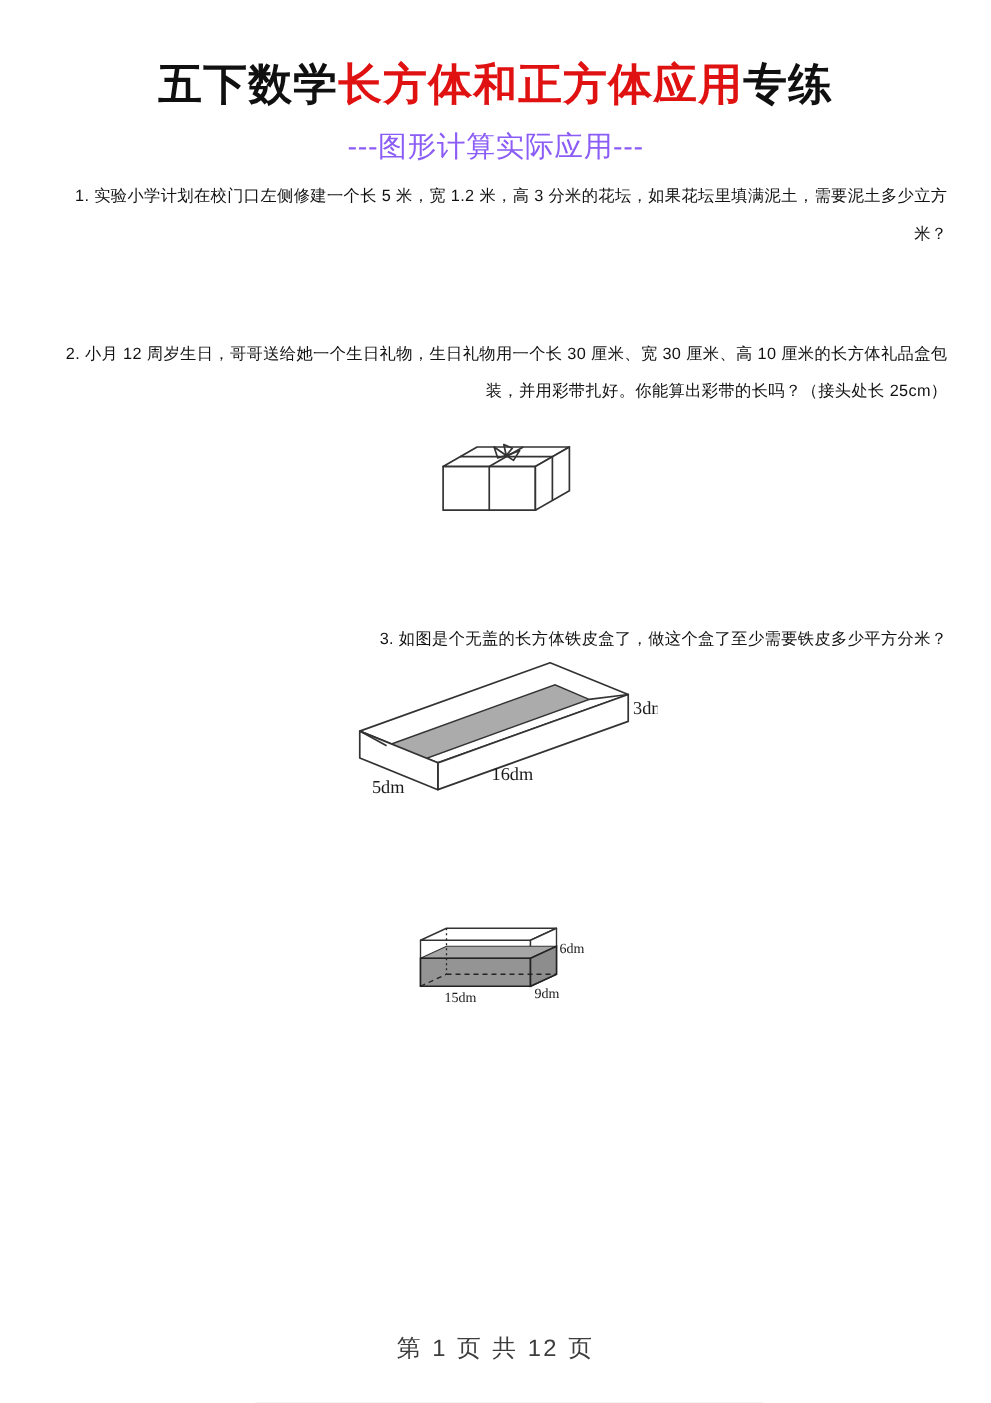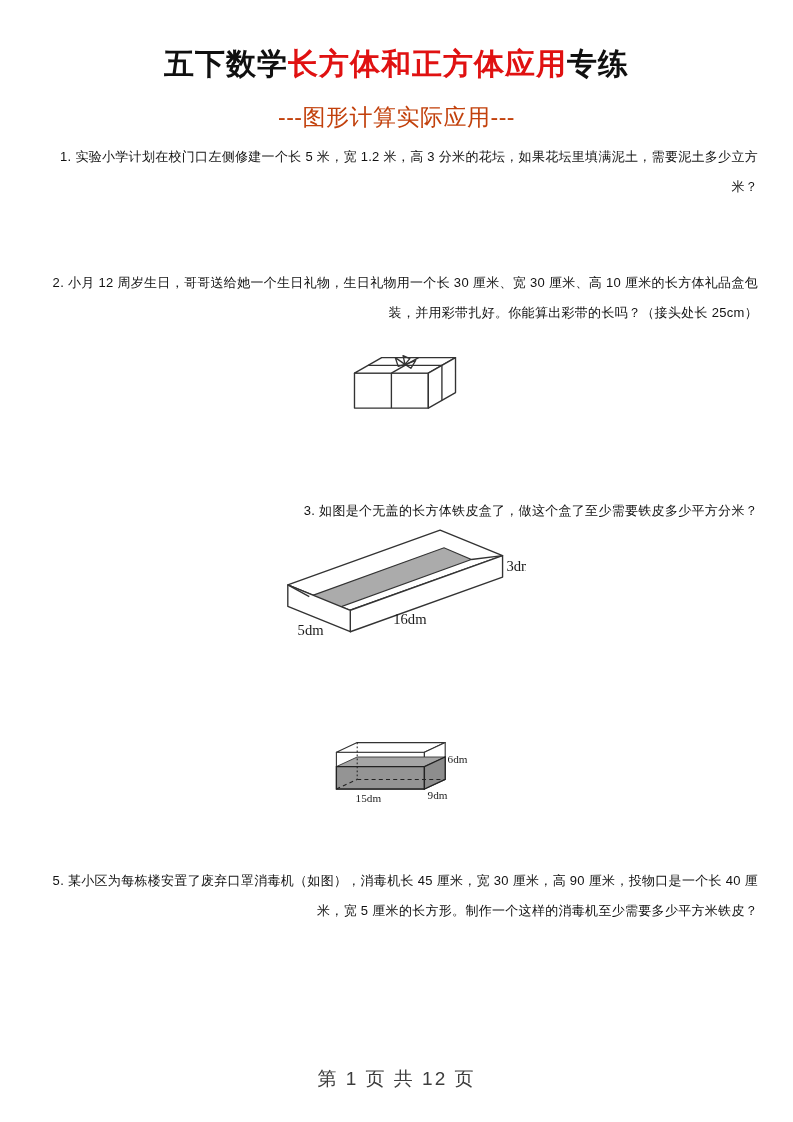--- a/index.html
+++ b/index.html
@@ -8,28 +8,28 @@
     width:793px;height:1122px;
     margin:0 auto;
     background:#ffffff;
     font-family:"Liberation Sans","DejaVu Sans",sans-serif;
     color:#141414;
     overflow:hidden;
   }
   .title{
     position:absolute;top:44px;left:0;width:100%;
     text-align:center;
-    font-size:30px;font-weight:700;letter-spacing:1px;
+    font-size:35px;font-weight:700;letter-spacing:1px;
     color:#101010;white-space:nowrap;
   }
   .title .red{color:#e01111;}
   .subtitle{
     position:absolute;top:102px;left:0;width:100%;
     text-align:center;
-    font-size:23px;font-weight:500;color:#c2410c;
+    font-size:23px;font-weight:500;color:#8b5cf6;
     letter-spacing:0.5px;
   }
   .question{
     position:absolute;left:44px;width:714px;
     font-size:13px;line-height:30px;
     color:#121212;letter-spacing:0.3px;
     text-align:right;
   }
   .q1{top:142px;} .q2{top:268px;} .q3{top:496px;} .q4{top:682px;} .q5{top:866px;}
   .fig{position:absolute;}
@@ -54,21 +54,20 @@
 
 <div class="page">
 
   <div class="title"><span>五下数学</span><span class="red">长方体和正方体应用</span><span>专练</span></div>
 
   <div class="subtitle">---图形计算实际应用---</div>
 
   <div class="question q1">1. 实验小学计划在校门口左侧修建一个长 5 米，宽 1.2 米，高 3 分米的花坛，如果花坛里填满泥土，需要泥土多少立方米？</div>
   <div class="question q2">2. 小月 12 周岁生日，哥哥送给她一个生日礼物，生日礼物用一个长 30 厘米、宽 30 厘米、高 10 厘米的长方体礼品盒包装，并用彩带扎好。你能算出彩带的长吗？（接头处长 25cm）</div>
   <div class="question q3">3. 如图是个无盖的长方体铁皮盒了，做这个盒了至少需要铁皮多少平方分米？</div>
-  <div class="question q5">5. 某小区为每栋楼安置了废弃口罩消毒机（如图），消毒机长 45 厘米，宽 30 厘米，高 90 厘米，投物口是一个长 40 厘米，宽 5 厘米的长方形。制作一个这样的消毒机至少需要多少平方米铁皮？</div>
 
   <div class="fig fig-gift">
     <svg width="118" height="68" viewBox="0 0 120 70">
       <polygon class="face" points="8,30 84,30 84,66 8,66"></polygon>
       <polygon class="face" points="8,30 36,14 112,14 84,30"></polygon>
       <polygon class="face" points="84,30 112,14 112,50 84,66"></polygon>
       <line class="ln" x1="46" y1="30" x2="46" y2="66"></line>
       <line class="ln" x1="46" y1="30" x2="74" y2="14"></line>
       <line class="ln" x1="22" y1="22" x2="98" y2="22"></line>
       <line class="ln" x1="98" y1="22" x2="98" y2="58"></line>

